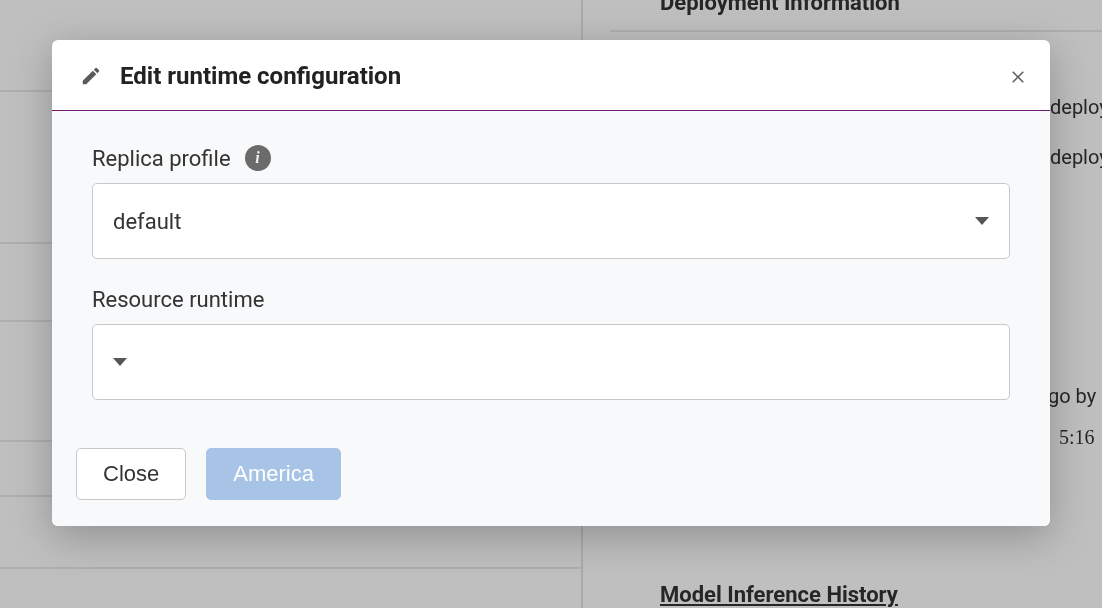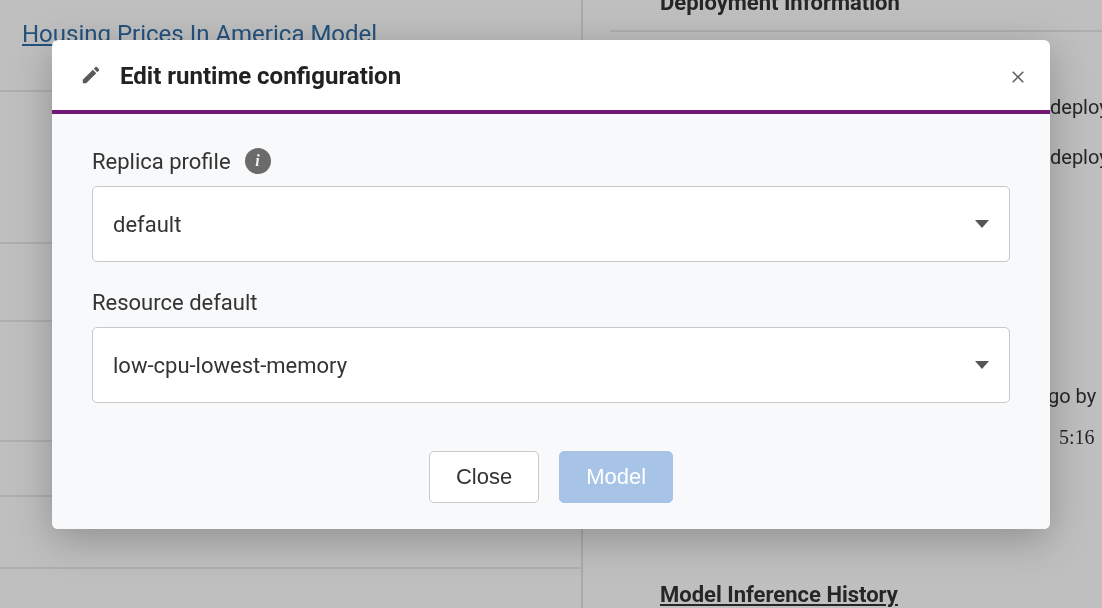--- a/index.html
+++ b/index.html
@@ -64,23 +64,23 @@
       left: 52px;
       top: 40px;
       width: 998px;
       background: #fff;
       border-radius: 6px;
       box-shadow: 0 10px 40px rgba(0,0,0,0.25);
       overflow: hidden;
     }
     .modal-header {
       display: flex;
-      align-items: flex-start;
+      align-items: center;
       padding: 22px 18px 20px 26px;
-      border-bottom: 4px solid #701a75;
+      border-bottom: 1px solid #701a75;
     }
     .modal-header .icon-wrap {
       width: 26px;
       height: 26px;
       margin-right: 16px;
       color: #5a5a5a;
       display: flex;
       align-items: center;
       justify-content: center;
     }
@@ -157,21 +157,21 @@
       height: 0;
       border-left: 7px solid transparent;
       border-right: 7px solid transparent;
       border-top: 8px solid #555;
     }
 
     .modal-footer {
       background: #f8f9fa;
       padding: 18px 24px 26px 24px;
       display: flex;
-      justify-content: center;
+      justify-content: flex-start;
       gap: 20px;
     }
     .btn {
       font-size: 22px;
       padding: 12px 26px;
       border-radius: 5px;
       cursor: pointer;
       border: 1px solid transparent;
     }
     .btn-secondary {
@@ -183,21 +183,20 @@
       background: #a7c4e6;
       color: #fff;
       border-color: #a7c4e6;
     }
   </style>
 </head>
 <body>
 
 <div class="bg-page">
   <div class="bg-border-v" style="left:581px;"></div>
-  <a class="bg-link">Housing Prices In America Model</a>
   <div class="bg-heading" style="left:660px; top:-10px;">Deployment Information</div>
   <div class="bg-border-h" style="top:30px; left:610px; width:492px;"></div>
   <div class="bg-text" style="left:1050px; top:95px;">deployn</div>
   <div class="bg-text" style="left:1050px; top:145px;">deploym</div>
   <div class="bg-text" style="left:1048px; top:384px;">go by</div>
   <div class="bg-text" style="left:1059px; top:426px;font-family:Liberation Serif, serif;">5:16</div>
   <div class="bg-border-h" style="top:90px; left:0; width:581px;"></div>
   <div class="bg-border-h" style="top:242px; left:0; width:581px;"></div>
   <div class="bg-border-h" style="top:320px; left:0; width:581px;"></div>
   <div class="bg-border-h" style="top:440px; left:0; width:581px;"></div>
@@ -227,25 +226,24 @@
     <div class="field-label-row">
       <span class="field-label">Replica profile</span>
       <span class="info-icon">i</span>
     </div>
     <div class="select">
       <span class="select-value">default</span>
       <span class="select-caret"></span>
     </div>
 
     <div class="field-label-row">
-      <span class="field-label">Resource default</span>
+      <span class="field-label">Resource runtime</span>
     </div>
     <div class="select" style="margin-bottom:0;">
-      <span class="select-value">low-cpu-lowest-memory</span>
       <span class="select-caret"></span>
     </div>
   </div>
 
   <div class="modal-footer">
     <button class="btn btn-secondary">Close</button>
-    <button class="btn btn-primary">Model</button>
+    <button class="btn btn-primary">America</button>
   </div>
 </div>
 
 </body></html>

